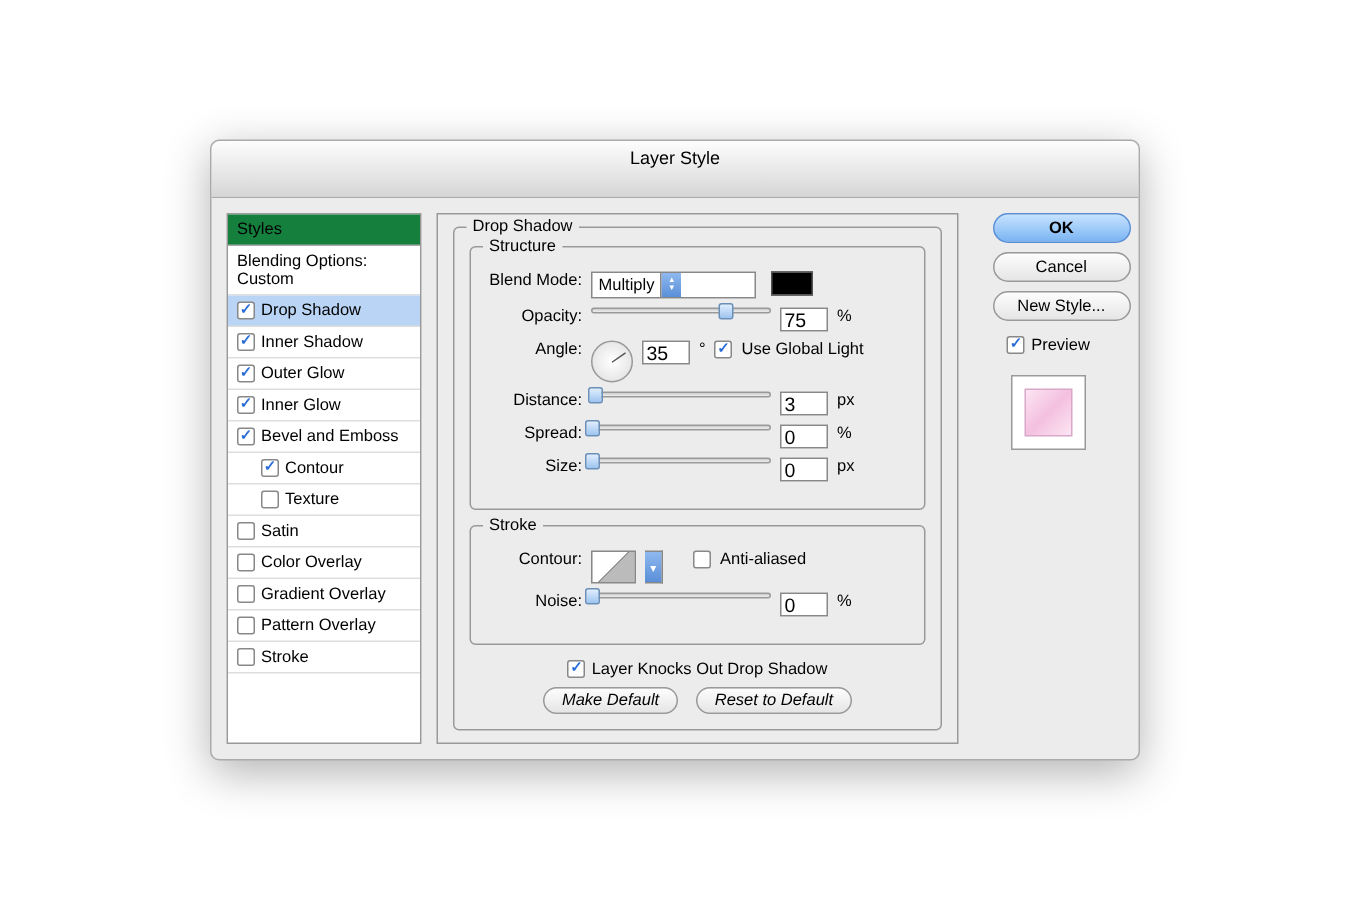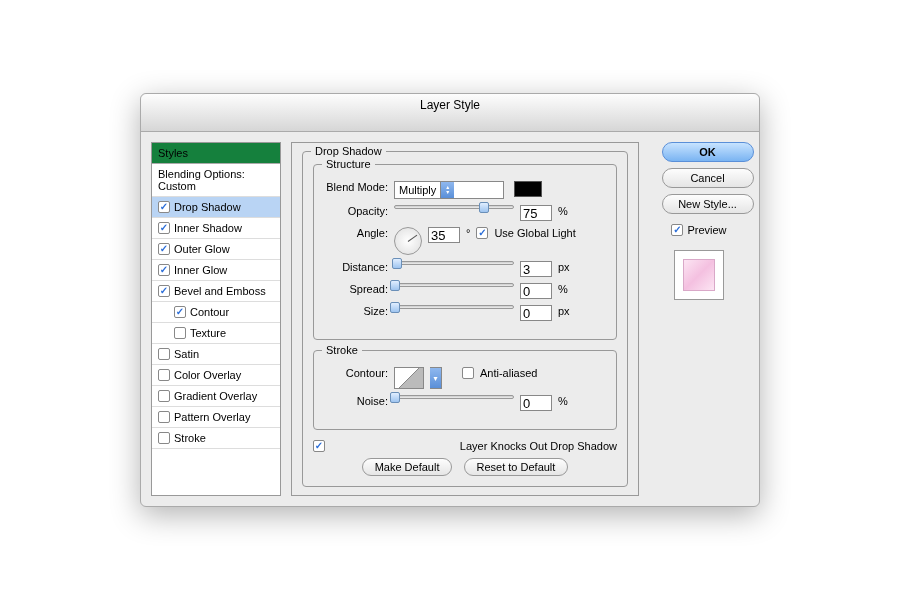--- a/index.html
+++ b/index.html
@@ -28,21 +28,21 @@
 .swatch-black { width: 28px; height: 16px; background: #000; border: 1px solid #555; margin-left: 4px; }
 .slider { flex: 1; height: 4px; background: linear-gradient(#ccc,#eee); border: 1px solid #999; border-radius: 2px; position: relative; max-width: 120px; }
 .thumb { position: absolute; top: -4px; width: 10px; height: 11px; background: linear-gradient(#e0eeff,#9ec4ef); border: 1px solid #6a8fb8; border-radius: 2px; transform: translateX(-5px); }
 .num-input { width: 32px; height: 16px; border: 1px solid #888; background: #fff; padding: 0 2px; font-size: 13px; }
 .unit { width: 14px; }
 .angle-dial { width: 28px; height: 28px; border: 1px solid #999; border-radius: 50%; background: radial-gradient(#fff,#ddd); position: relative; flex-shrink: 0; }
 .angle-dial::after { content: ""; position: absolute; width: 11px; height: 1px; background: #555; top: 50%; left: 50%; transform-origin: left center; transform: rotate(-35deg); }
 .contour-swatch { width: 30px; height: 22px; border: 1px solid #888; background: linear-gradient(135deg,#fff 0%, #fff 48%, #888 50%, #888 52%, #bbb 52%, #bbb 100%); display: inline-block; }
 .contour-arrow { width: 12px; height: 22px; background: linear-gradient(#8fb8ef,#5a8fd8); border: 1px solid #888; border-left: none; display: inline-flex; align-items: center; justify-content: center; color: #fff; font-size: 8px; }
 .bottom-row { text-align: center; margin-top: 6px; }
-.pill-btn { display: inline-block; min-width: 80px; padding: 2px 12px; border: 1px solid #999; border-radius: 10px; background: linear-gradient(#fdfdfd,#e5e5e5); margin: 0 4px; cursor: pointer; text-align: center; }
+.pill-btn { display: inline-block; min-width: 80px; padding: 2px 12px; border: 1px solid #999; border-radius: 10px; background: linear-gradient(#fdfdfd,#e5e5e5); margin: 0 4px; cursor: pointer; text-align: center; font-style: italic; }
 .rightcol { width: 100px; display: flex; flex-direction: column; align-items: center; gap: 6px; }
 .side-btn { width: 92px; padding: 3px 0; border: 1px solid #999; border-radius: 11px; background: linear-gradient(#fdfdfd,#e5e5e5); text-align: center; cursor: pointer; margin-left: 17px; }
 .side-btn.primary { background: linear-gradient(#c7e3ff,#7ab4f2); border-color: #5a8fd8; font-weight: bold; }
 .preview-box { width: 50px; height: 50px; border: 1px solid #999; background: #fff; margin-top: 8px; display: flex; align-items: center; justify-content: center; }
 .preview-inner { width: 32px; height: 32px; background: linear-gradient(135deg,#fce5f3,#f4c0e0,#fce5f3); border: 1px solid #d9a8c8; }
 .check-row { display: flex; align-items: center; gap: 4px; margin-top: 4px; }
 </style>
 </head>
 <body>
 
@@ -182,21 +182,21 @@
           <div class="row">
             <span class="row-label">Noise:</span>
             <div class="slider">
                 <div class="thumb" style="left:0%"></div>
               </div>
             <input class="num-input" value="0" style="">
             <span class="unit">%</span>
           </div>
         </div>
 
-        <div class="check-row" style="justify-content:space-between">
+        <div class="check-row" style="justify-content:center">
           <span class="checkbox checked"></span>
           <span>Layer Knocks Out Drop Shadow</span>
         </div>
         <div class="bottom-row">
           <span class="pill-btn">Make Default</span>
           <span class="pill-btn">Reset to Default</span>
         </div>
       </div>
     </div>
 

